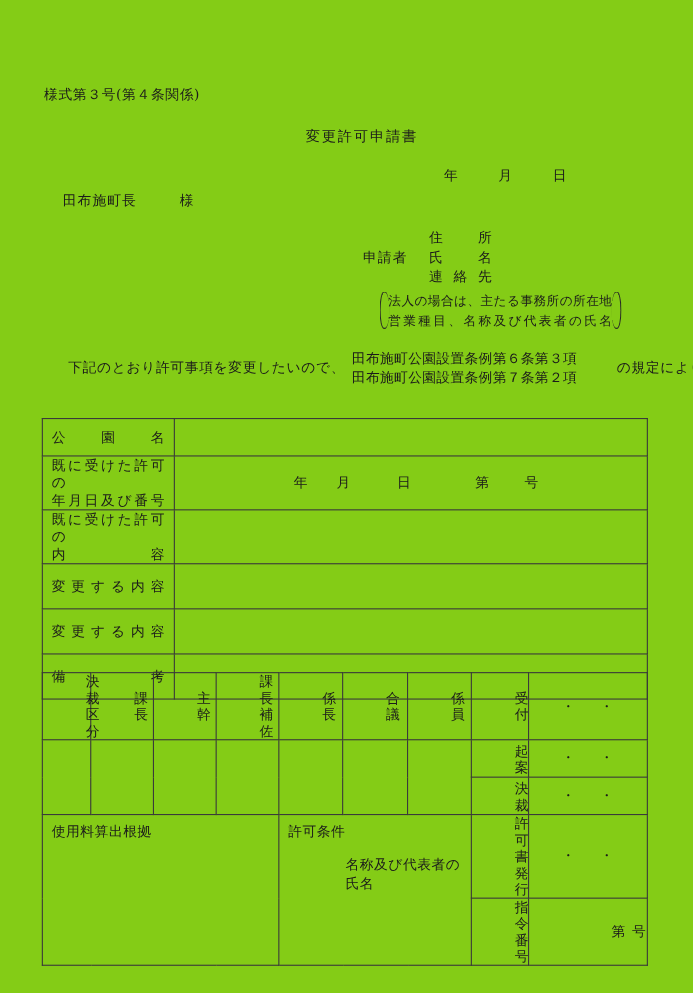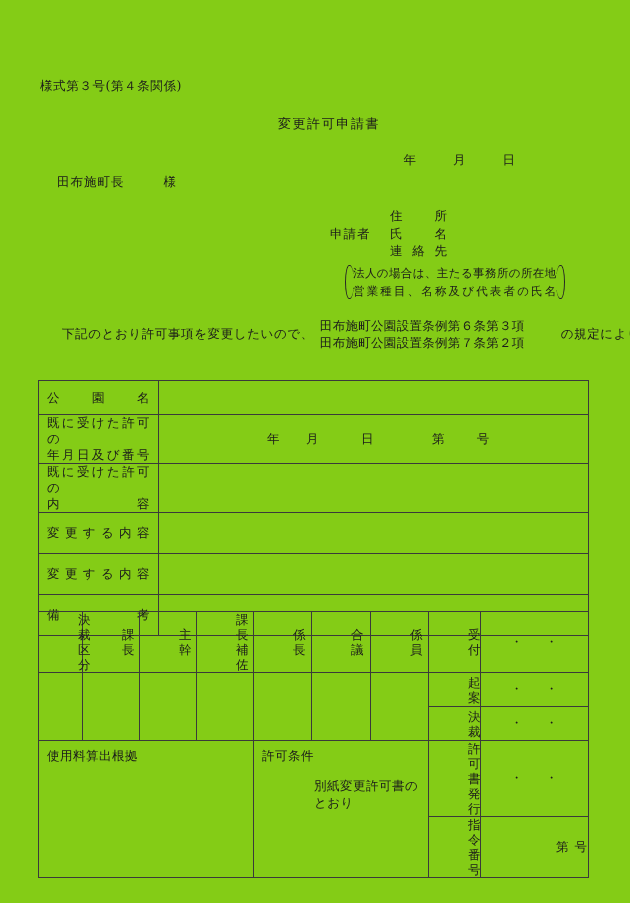--- a/index.html
+++ b/index.html
@@ -359,21 +359,21 @@
           <span class="d">・</span>
         </td>
       </tr>
 
       <tr>
         <td colspan="4" rowspan="2" class="fee-cell" style="height:40px;border-top:1.8px solid #111">
           <span>使用料算出根拠</span>
         </td>
         <td colspan="3" rowspan="2" class="cond-cell" style="border-top:1.8px solid #111">
           <span>許可条件</span>
-          <div class="cond-sub">別紙変更許可書のとおり</div>
+          <div class="cond-sub">名称及び代表者の氏名</div>
         </td>
         <td class="stamp-head" style="border-left:1.8px solid #111;border-top:1.8px solid #111;height:40px">
           <span class="inner">許可書</span>
           <span class="inner">発　行</span>
         </td>
         <td class="dots" style="border-top:1.8px solid #111">
           <span class="d">・</span>
           <span class="d">・</span>
         </td>
       </tr>

